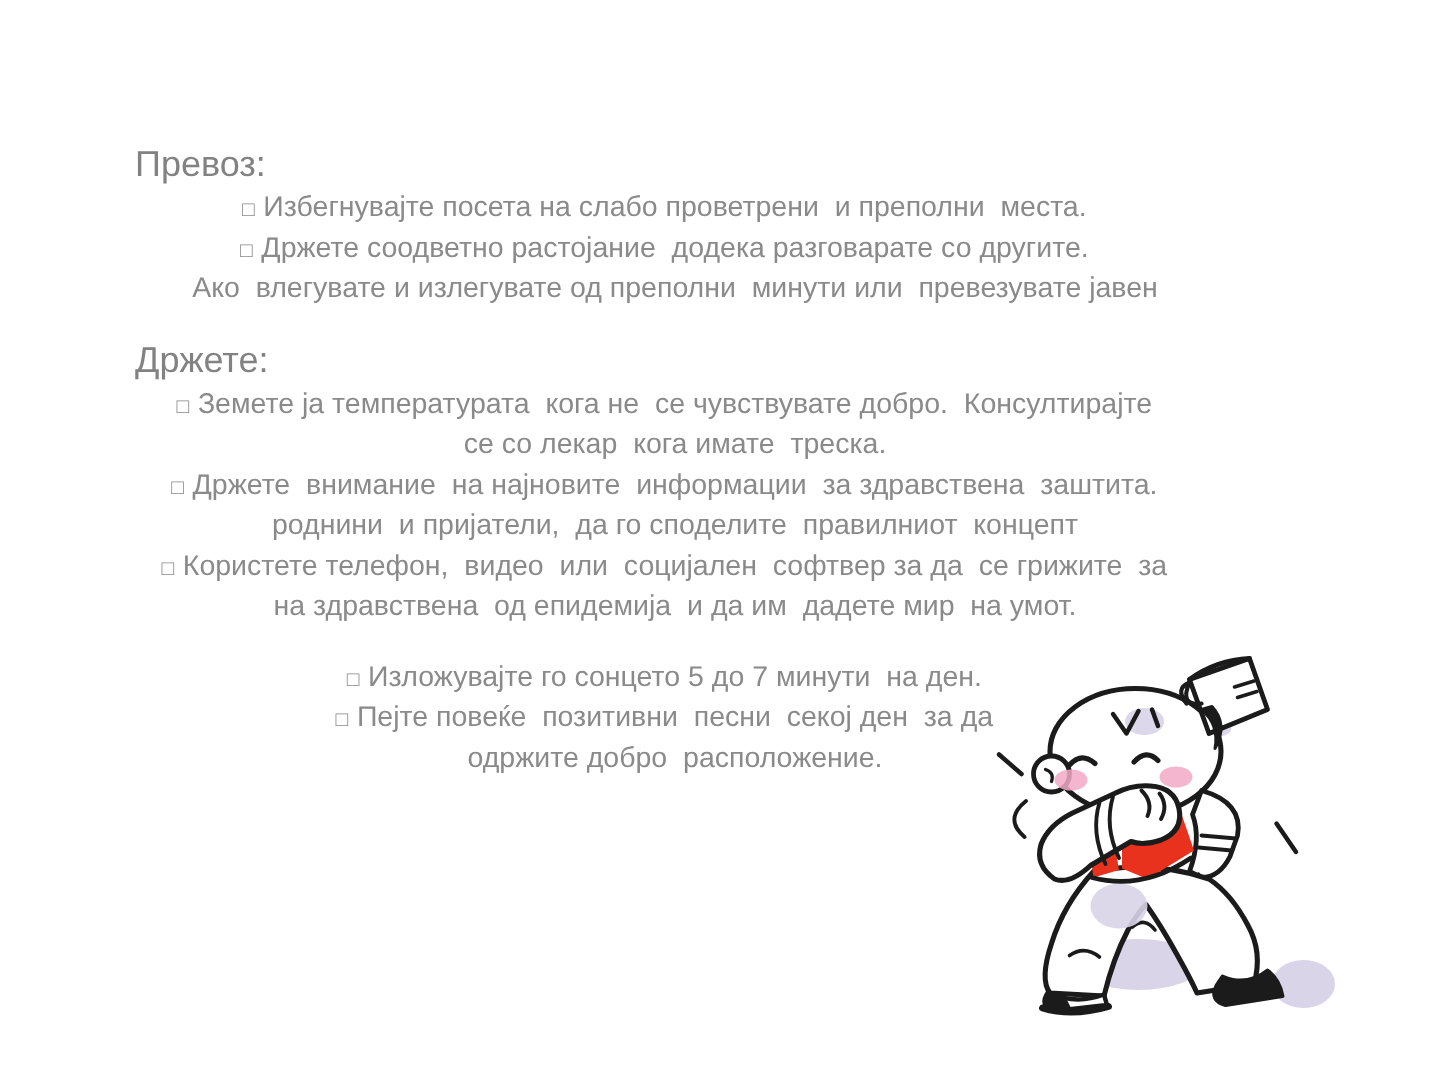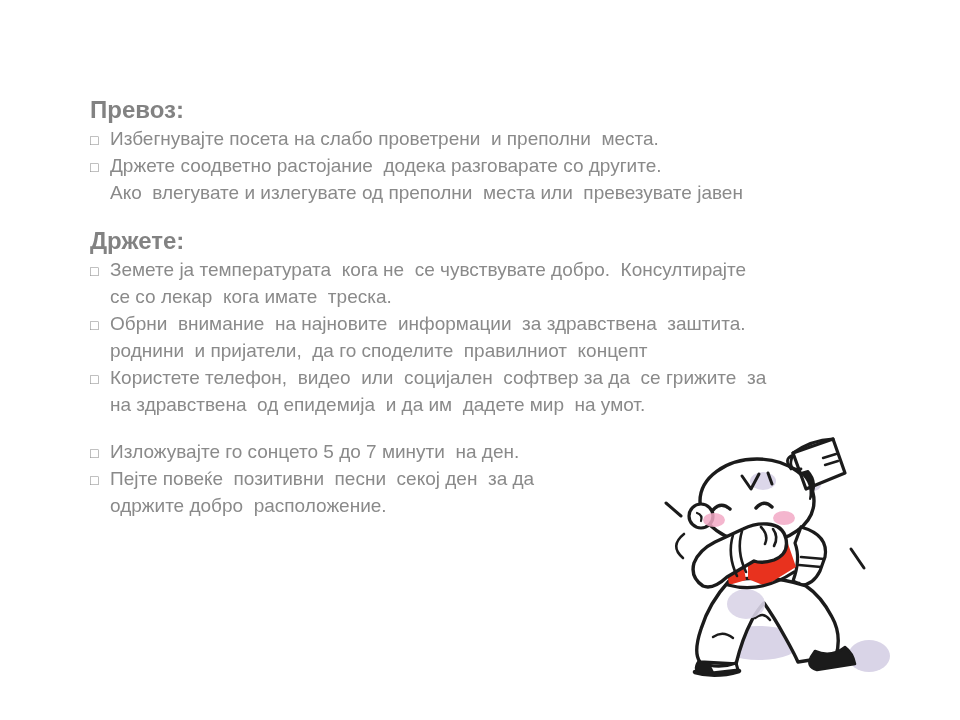--- a/index.html
+++ b/index.html
@@ -13,29 +13,30 @@
   .content {
     position:absolute;
     left:90px; top:95px;
     width:700px;
     color:#8a8a8a;
   }
   .sec { margin:0 0 20px 0; }
   .sec-title {
     margin:0;
     font-size:24px;
-    font-weight:bold;
+    font-weight:normal;
     line-height:30px;
     color:#828282;
   }
   .line {
     font-size:19px;
     line-height:27px;
     height:27px;
     white-space:pre;
+    text-align:center;
   }
   .bul {
     display:inline-block;
     width:20px;
     font-size:14px;
     color:#8a8a8a;
   }
   .cont { padding-left:20px; }
   .txt { white-space:pre; }
   .illus {
@@ -46,28 +47,28 @@
 </head>
 <body>
 
 <div class="slide">
   <div class="content">
 
     <section class="sec">
       <h2 class="sec-title">Превоз:</h2>
       <div class="line"><span class="bul">□</span><span class="txt">Избегнувајте посета на слабо проветрени  и преполни  места.</span></div>
       <div class="line"><span class="bul">□</span><span class="txt">Држете соодветно растојание  додека разговарате со другите.</span></div>
-      <div class="line cont"><span class="txt">Ако  влегувате и излегувате од преполни  места или  превезувате јавен</span></div>
+      <div class="line cont"><span class="txt">Ако  влегувате и излегувате од преполни  минути или  превезувате јавен</span></div>
     </section>
 
     <section class="sec">
       <h2 class="sec-title">Држете:</h2>
       <div class="line"><span class="bul">□</span><span class="txt">Земете ја температурата  кога не  се чувствувате добро.  Консултирајте</span></div>
       <div class="line cont"><span class="txt">се со лекар  кога имате  треска.</span></div>
-      <div class="line"><span class="bul">□</span><span class="txt">Обрни  внимание  на најновите  информации  за здравствена  заштита.</span></div>
+      <div class="line"><span class="bul">□</span><span class="txt">Држете  внимание  на најновите  информации  за здравствена  заштита.</span></div>
       <div class="line cont"><span class="txt">роднини  и пријатели,  да го споделите  правилниот  концепт</span></div>
       <div class="line"><span class="bul">□</span><span class="txt">Користете телефон,  видео  или  социјален  софтвер за да  се грижите  за</span></div>
       <div class="line cont"><span class="txt">на здравствена  од епидемија  и да им  дадете мир  на умот.</span></div>
     </section>
 
     <section class="sec">
       <div class="line"><span class="bul">□</span><span class="txt">Изложувајте го сонцето 5 до 7 минути  на ден.</span></div>
       <div class="line"><span class="bul">□</span><span class="txt">Пејте повеќе  позитивни  песни  секој ден  за да</span></div>
       <div class="line cont"><span class="txt">одржите добро  расположение.</span></div>
     </section>

